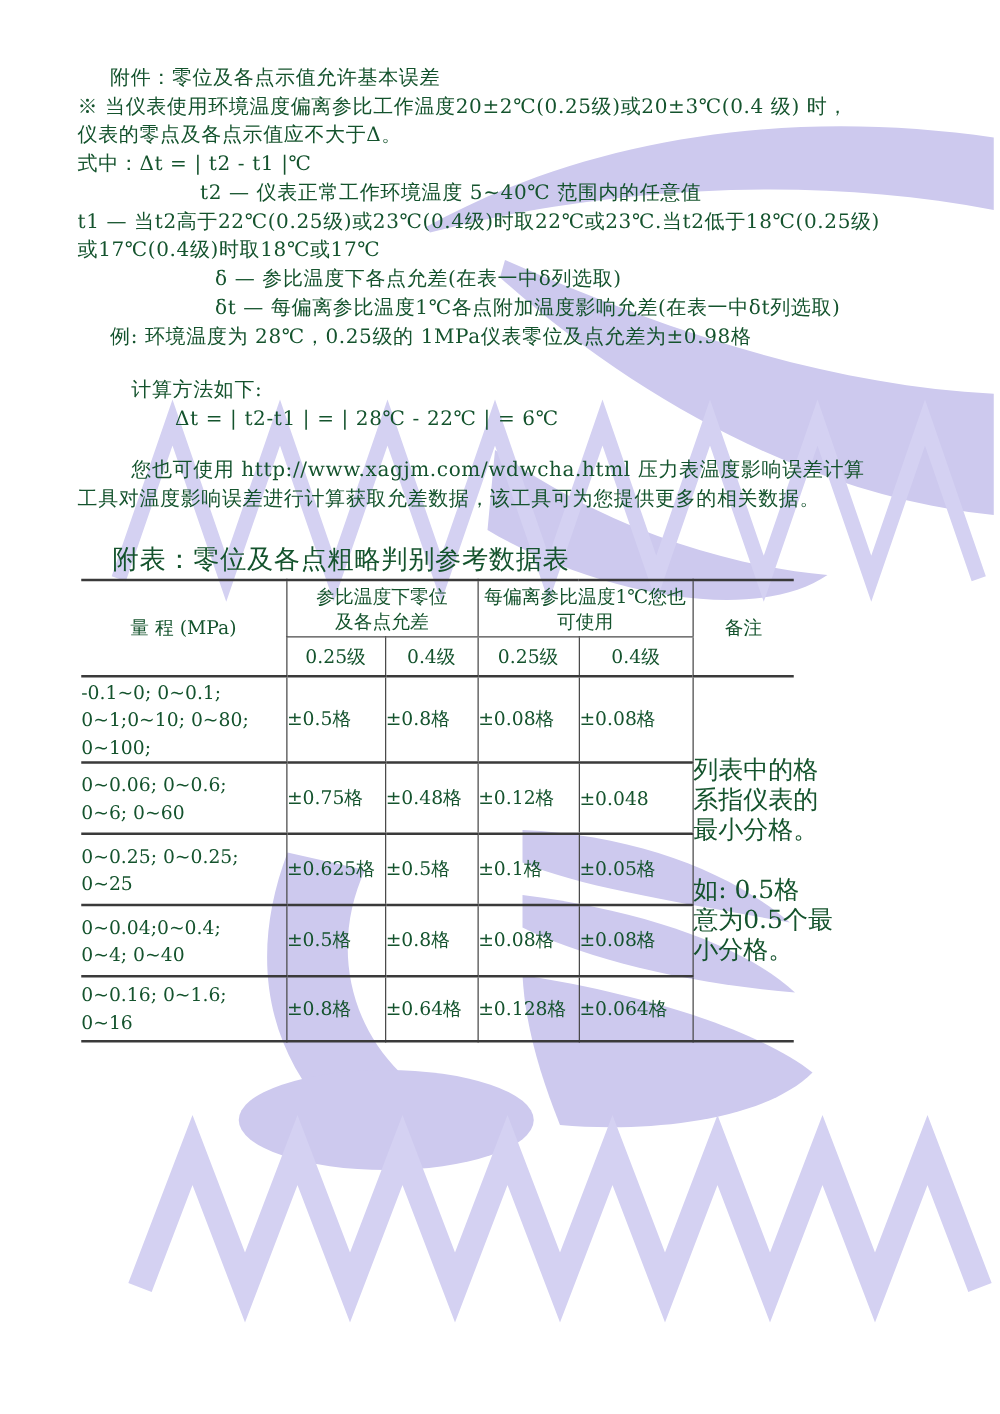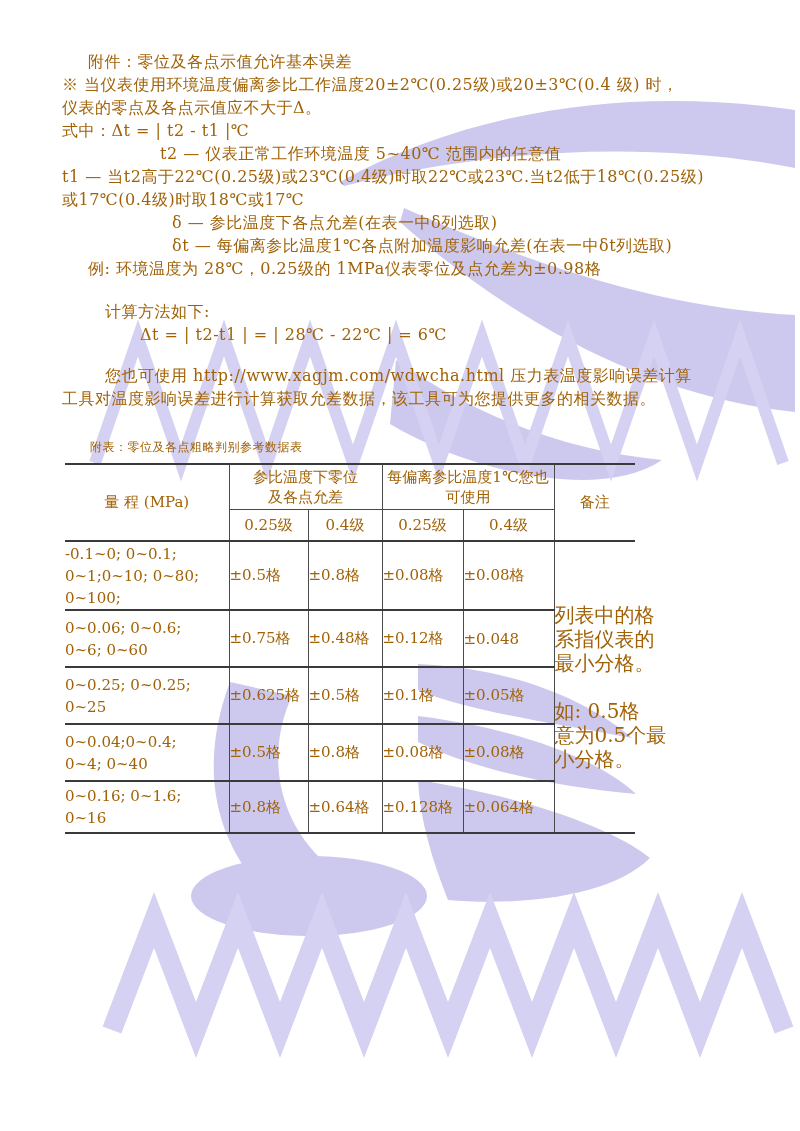--- a/index.html
+++ b/index.html
@@ -2,21 +2,21 @@
 <html><head>
 <meta charset="utf-8">
 <style>
   html,body{margin:0;padding:0;background:#ffffff;}
   .page{
     position:relative;
     width:800px;height:1131px;
     background:#ffffff;
     overflow:hidden;
     font-family:"DejaVu Serif","Liberation Serif",serif;
-    color:#a16207;
+    color:#14532d;
   }
   .watermark{
     position:absolute;left:0;top:0;width:800px;height:1131px;
     z-index:0;pointer-events:none;
   }
   .content{
     position:absolute;left:0;top:0;width:800px;
     z-index:1;
     padding:50px 30px 0 62px;
     box-sizing:border-box;
@@ -32,21 +32,21 @@
   .ind43{margin-left:43px;}
   .ind56{margin-left:56px;}
   .ind78{margin-left:78px;}
   .ind98{margin-left:98px;}
   .ind110{margin-left:110px;}
   .gap20{margin-top:20px;}
   .gap18{margin-top:18px;}
   .tbl-title{
     margin-top:26px;
     margin-left:28px;
-    font-size:12px;
+    font-size:21px;
     line-height:23px;
     letter-spacing:0.5px;
   }
   table.ref{
     margin-top:4px;
     margin-left:3px;
     border-collapse:collapse;
     table-layout:fixed;
     width:570px;
     border-top:2px solid #3a3a3a;

